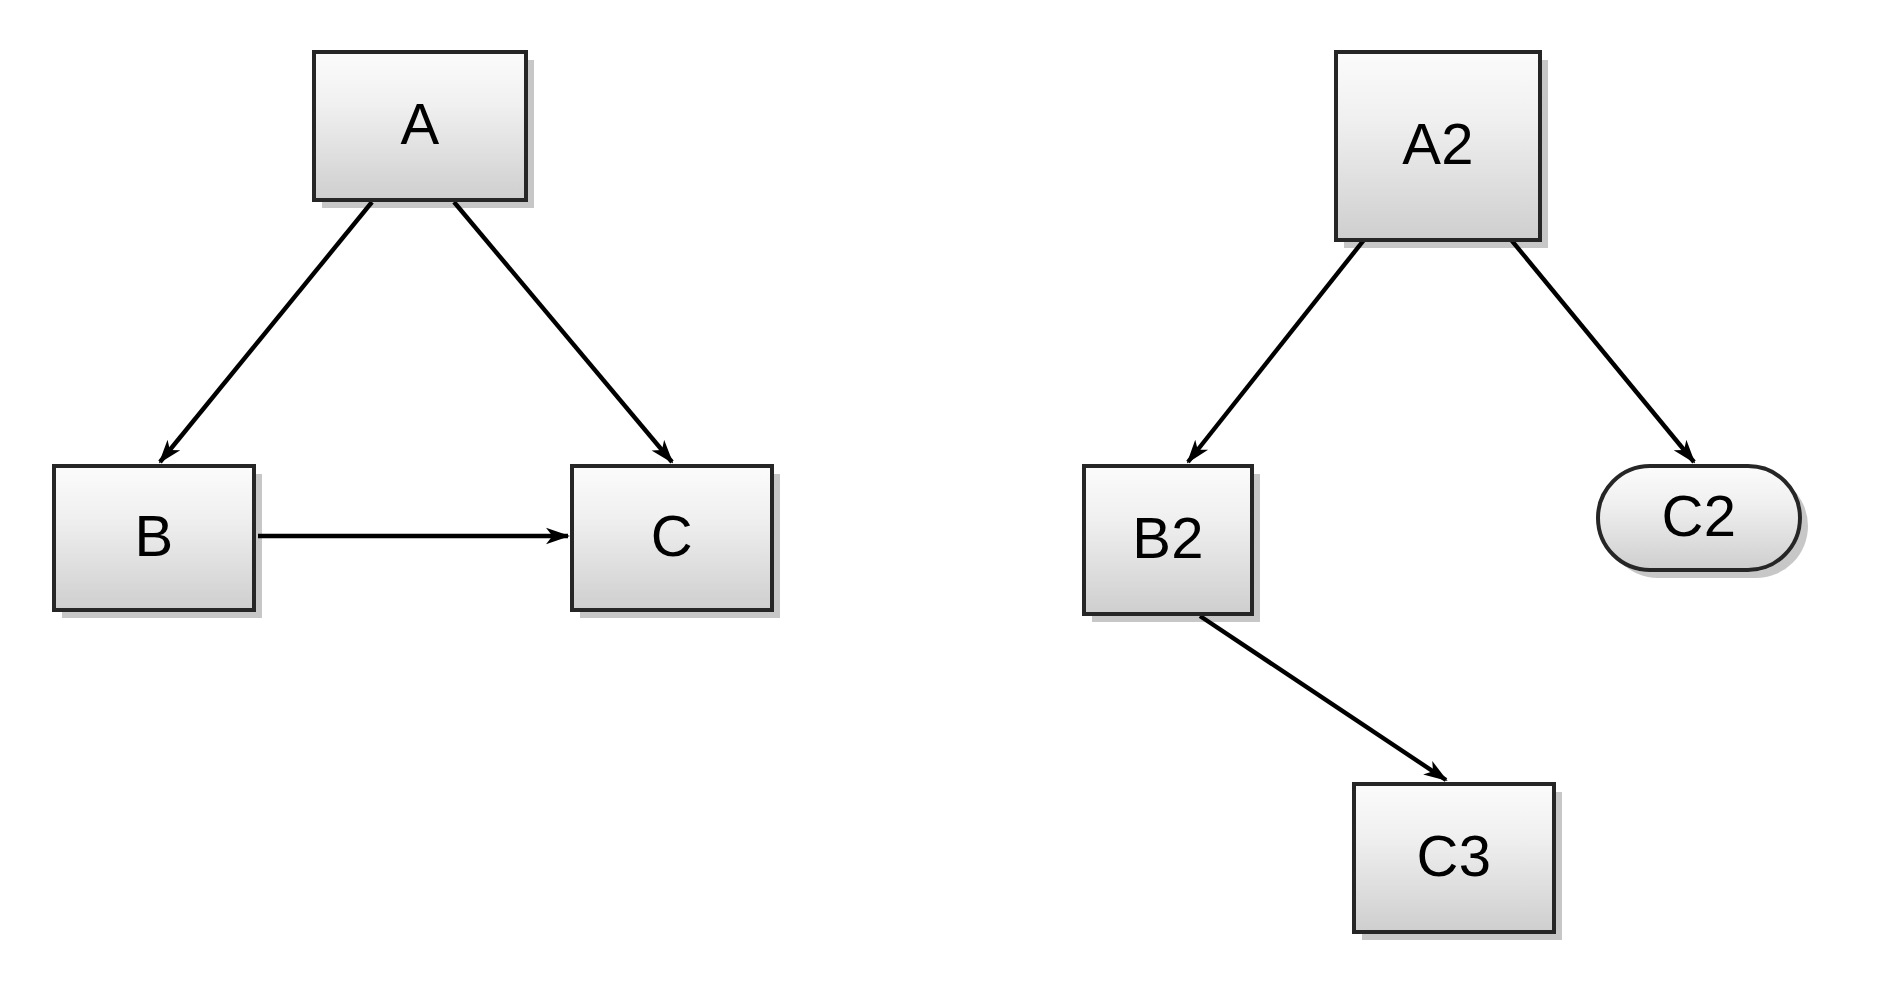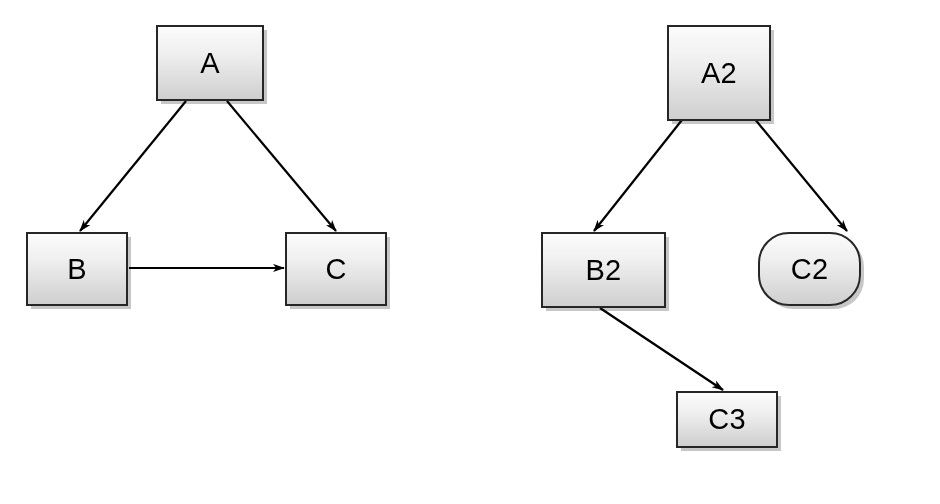--- a/index.html
+++ b/index.html
@@ -74,23 +74,23 @@
   </div>
   <div class="node" style="left: 26px; top: 232px; width: 102px; height: 74px;">
     <span class="node-label">B</span>
   </div>
   <div class="node" style="left: 285px; top: 232px; width: 102px; height: 74px;">
     <span class="node-label">C</span>
   </div>
   <div class="node" style="left: 667px; top: 25px; width: 104px; height: 96px;">
     <span class="node-label">A2</span>
   </div>
-  <div class="node" style="left: 541px; top: 232px; width: 125px; height: 76px;">
+  <div class="node" style="left: 541px; top: 232px; width: 86px; height: 76px;">
     <span class="node-label">B2</span>
   </div>
-  <div class="node" style="left: 758px; top: 232px; width: 103px; height: 74px; border-radius: 31px;">
+  <div class="node" style="left: 798px; top: 232px; width: 103px; height: 54px; border-radius: 31px;">
     <span class="node-label">C2</span>
   </div>
-  <div class="node" style="left: 676px; top: 391px; width: 102px; height: 57px;">
+  <div class="node" style="left: 676px; top: 391px; width: 102px; height: 76px;">
     <span class="node-label">C3</span>
   </div>
 
 </div>
 
 </body></html>

